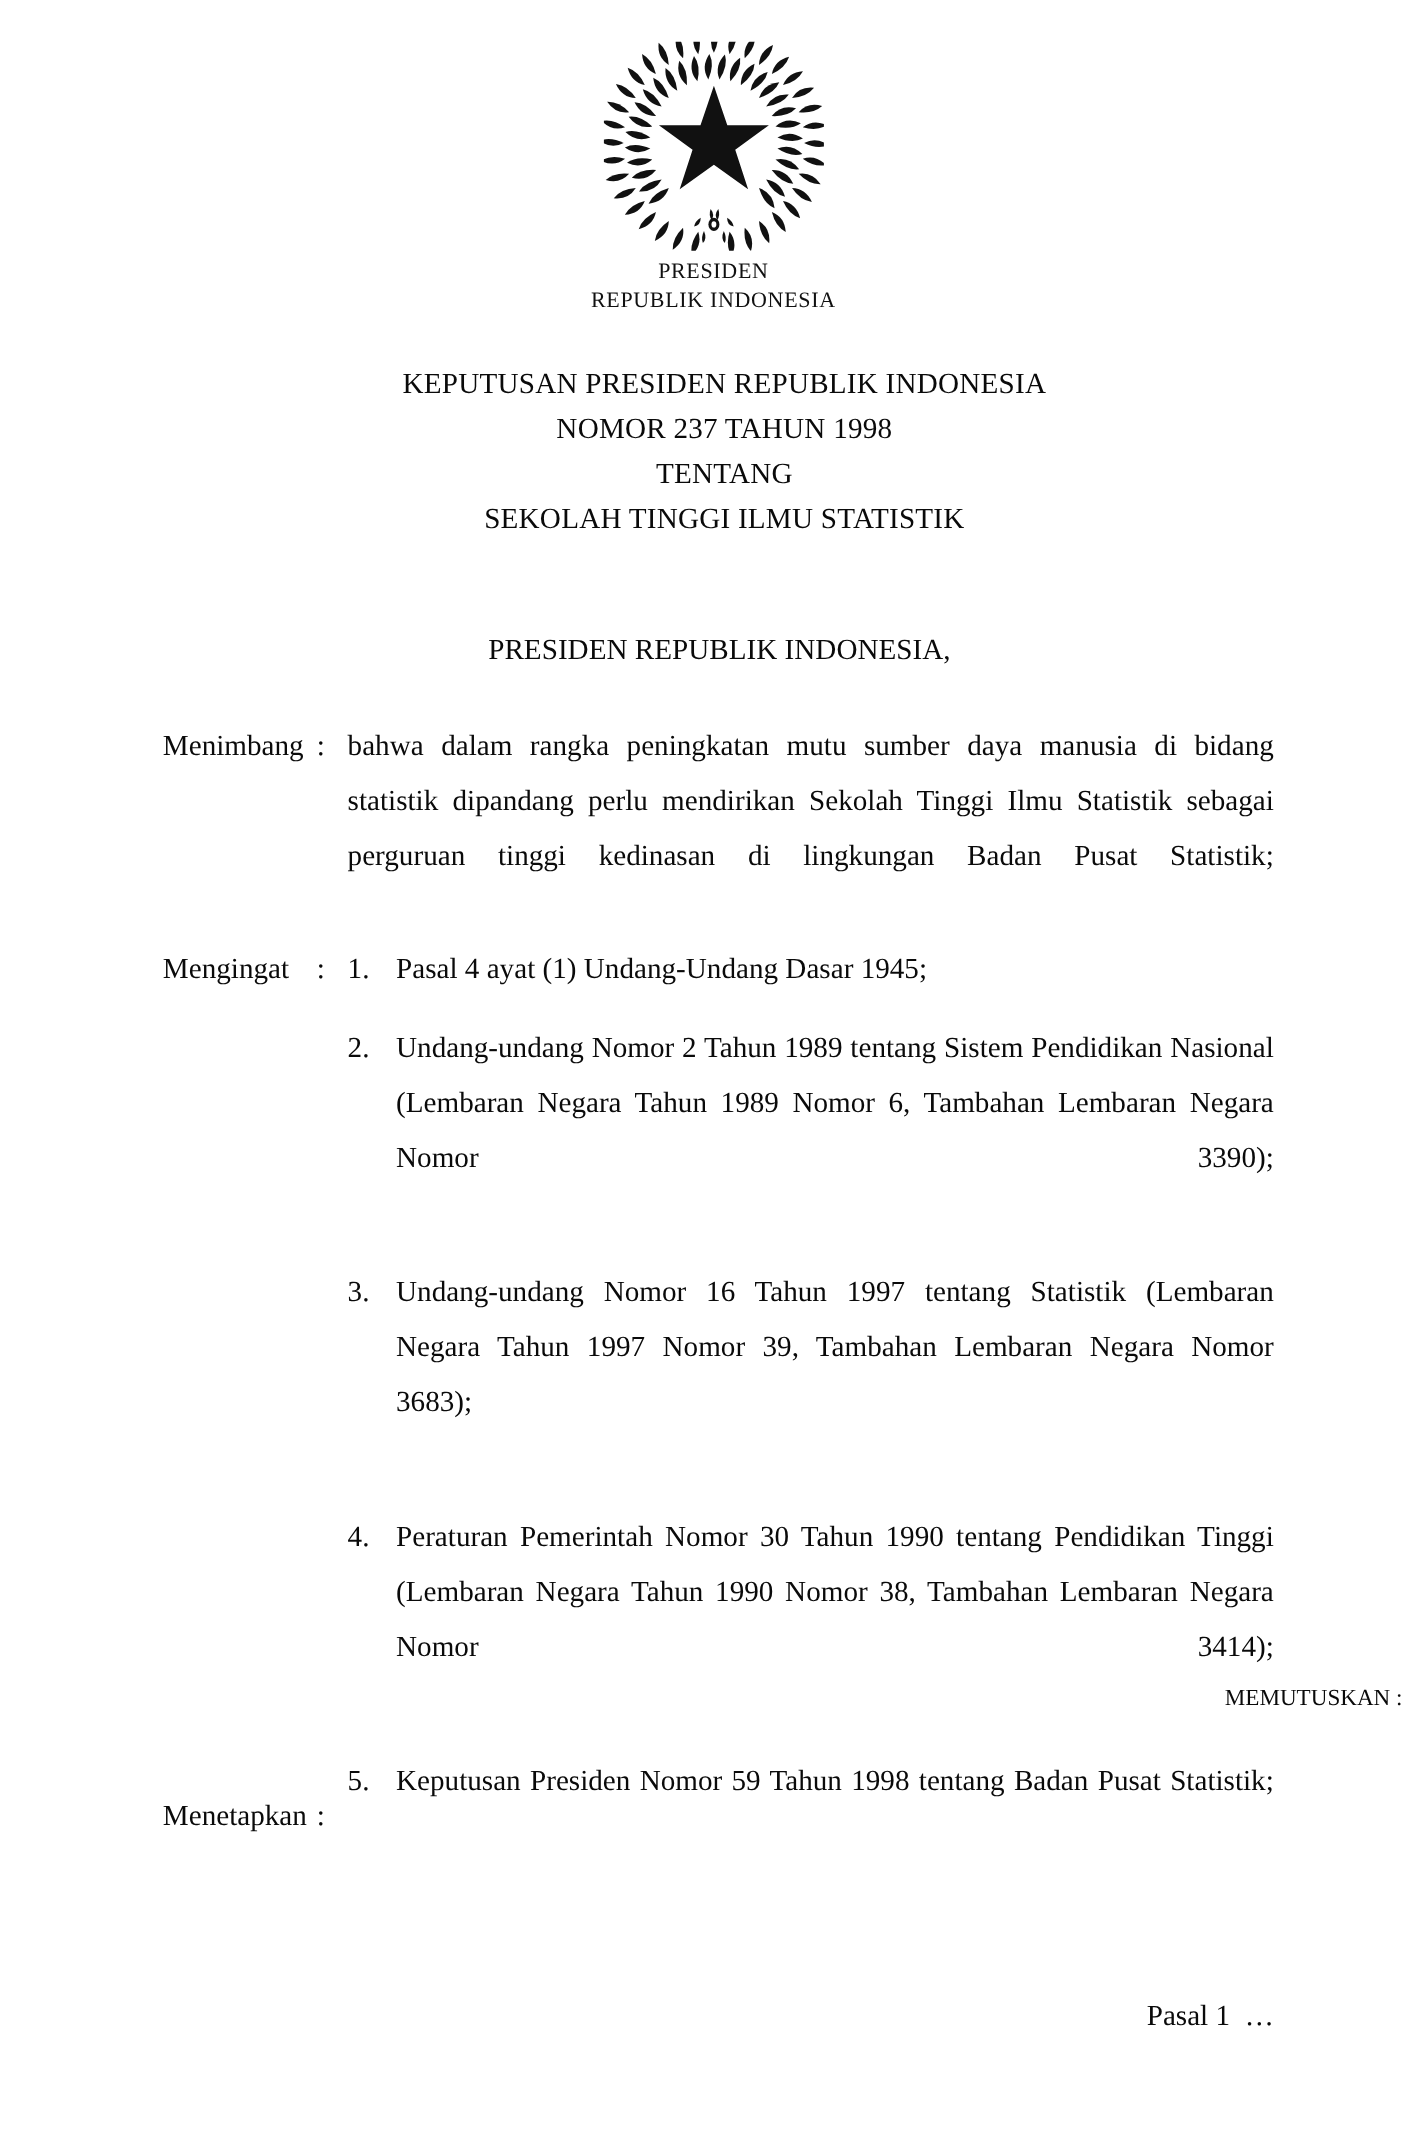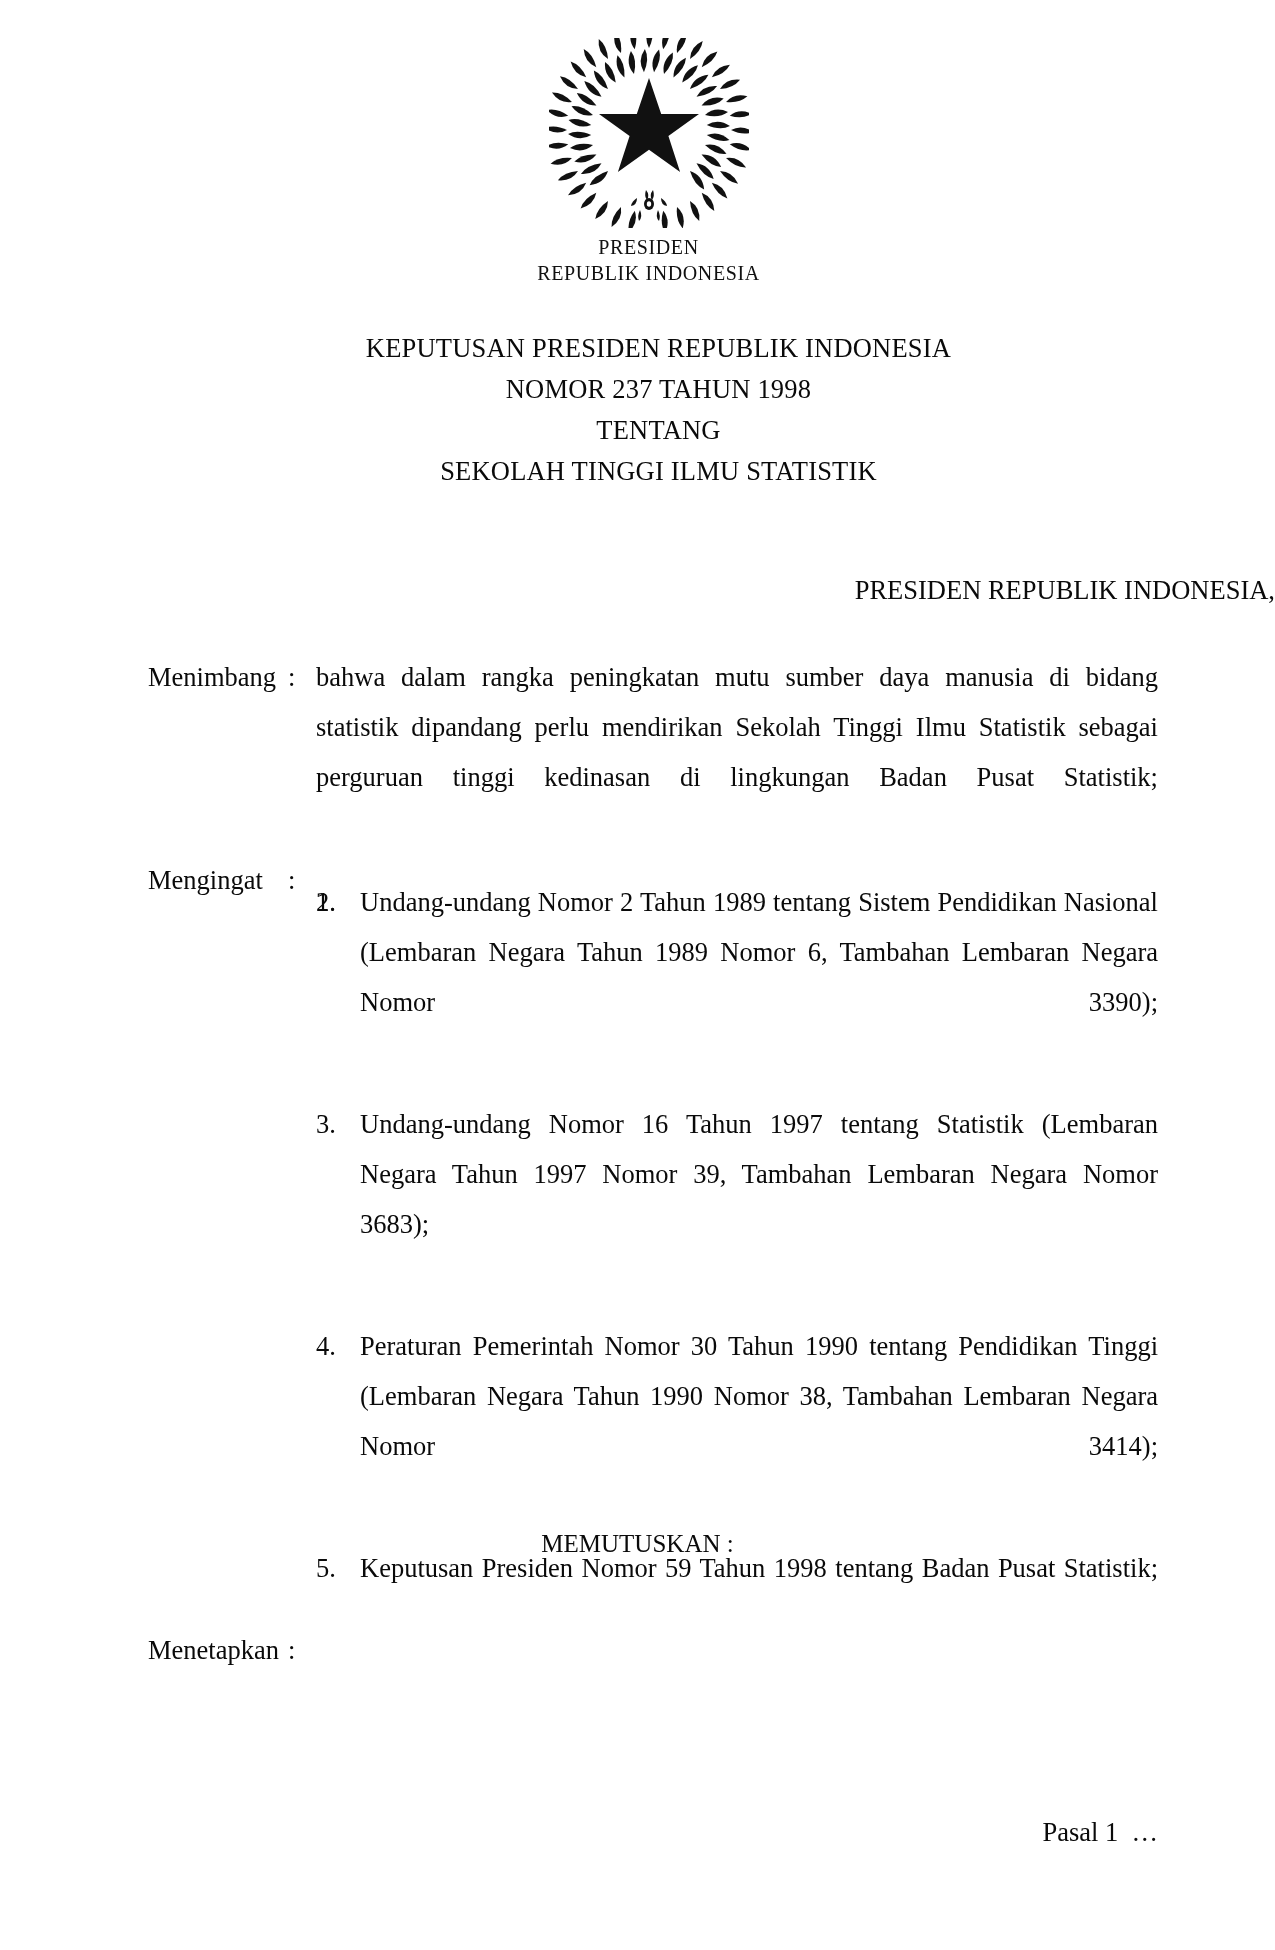--- a/index.html
+++ b/index.html
@@ -60,21 +60,21 @@
     letter-spacing: 0.2px;
     margin-left: 42px;
   }
 
   
   .opening {
     position: absolute;
     top: 570px;
     left: 0;
     right: 0;
-    text-align: right;
+    text-align: center;
     font-size: 26.5px;
     line-height: 41px;
     padding-left: 33px;
   }
 
   
   .clause {
     position: absolute;
     left: 148px;
     width: 1010px;
@@ -136,22 +136,22 @@
     display: inline-block;
     width: 100%;
   }
 
   
   .memutuskan {
     position: absolute;
     top: 1523px;
     left: 0;
     right: 0;
-    text-align: center;
-    font-size: 25px;
+    text-align: right;
+    font-size: 21px;
     line-height: 41px;
   }
 
   
   .footer-note {
     position: absolute;
     top: 1812px;
     right: 117px;
     font-size: 26.5px;
     line-height: 41px;
@@ -280,20 +280,21 @@
     </div>
   </div>
 
   <div class="clause" style="top: 855px;">
     <div class="clause-label">Mengingat</div>
     <div class="clause-colon">:</div>
     <div class="clause-body">
       <ol class="legal-list">
         <li>
           <span class="num">1.</span>
+          <span>Pasal 4 ayat (1) Undang-Undang Dasar 1945;</span>
         </li>
         <li class="jtext">
           <span class="num">2.</span>
           <span>Undang-undang Nomor 2 Tahun 1989 tentang Sistem Pendidikan Nasional (Lembaran Negara Tahun 1989 Nomor 6, Tambahan Lembaran Negara Nomor 3390);</span>
         </li>
         <li class="jtext">
           <span class="num">3.</span>
           <span>Undang-undang Nomor 16 Tahun 1997 tentang Statistik (Lembaran Negara Tahun 1997 Nomor 39, Tambahan Lembaran Negara Nomor 3683);</span>
         </li>
         <li class="jtext">

